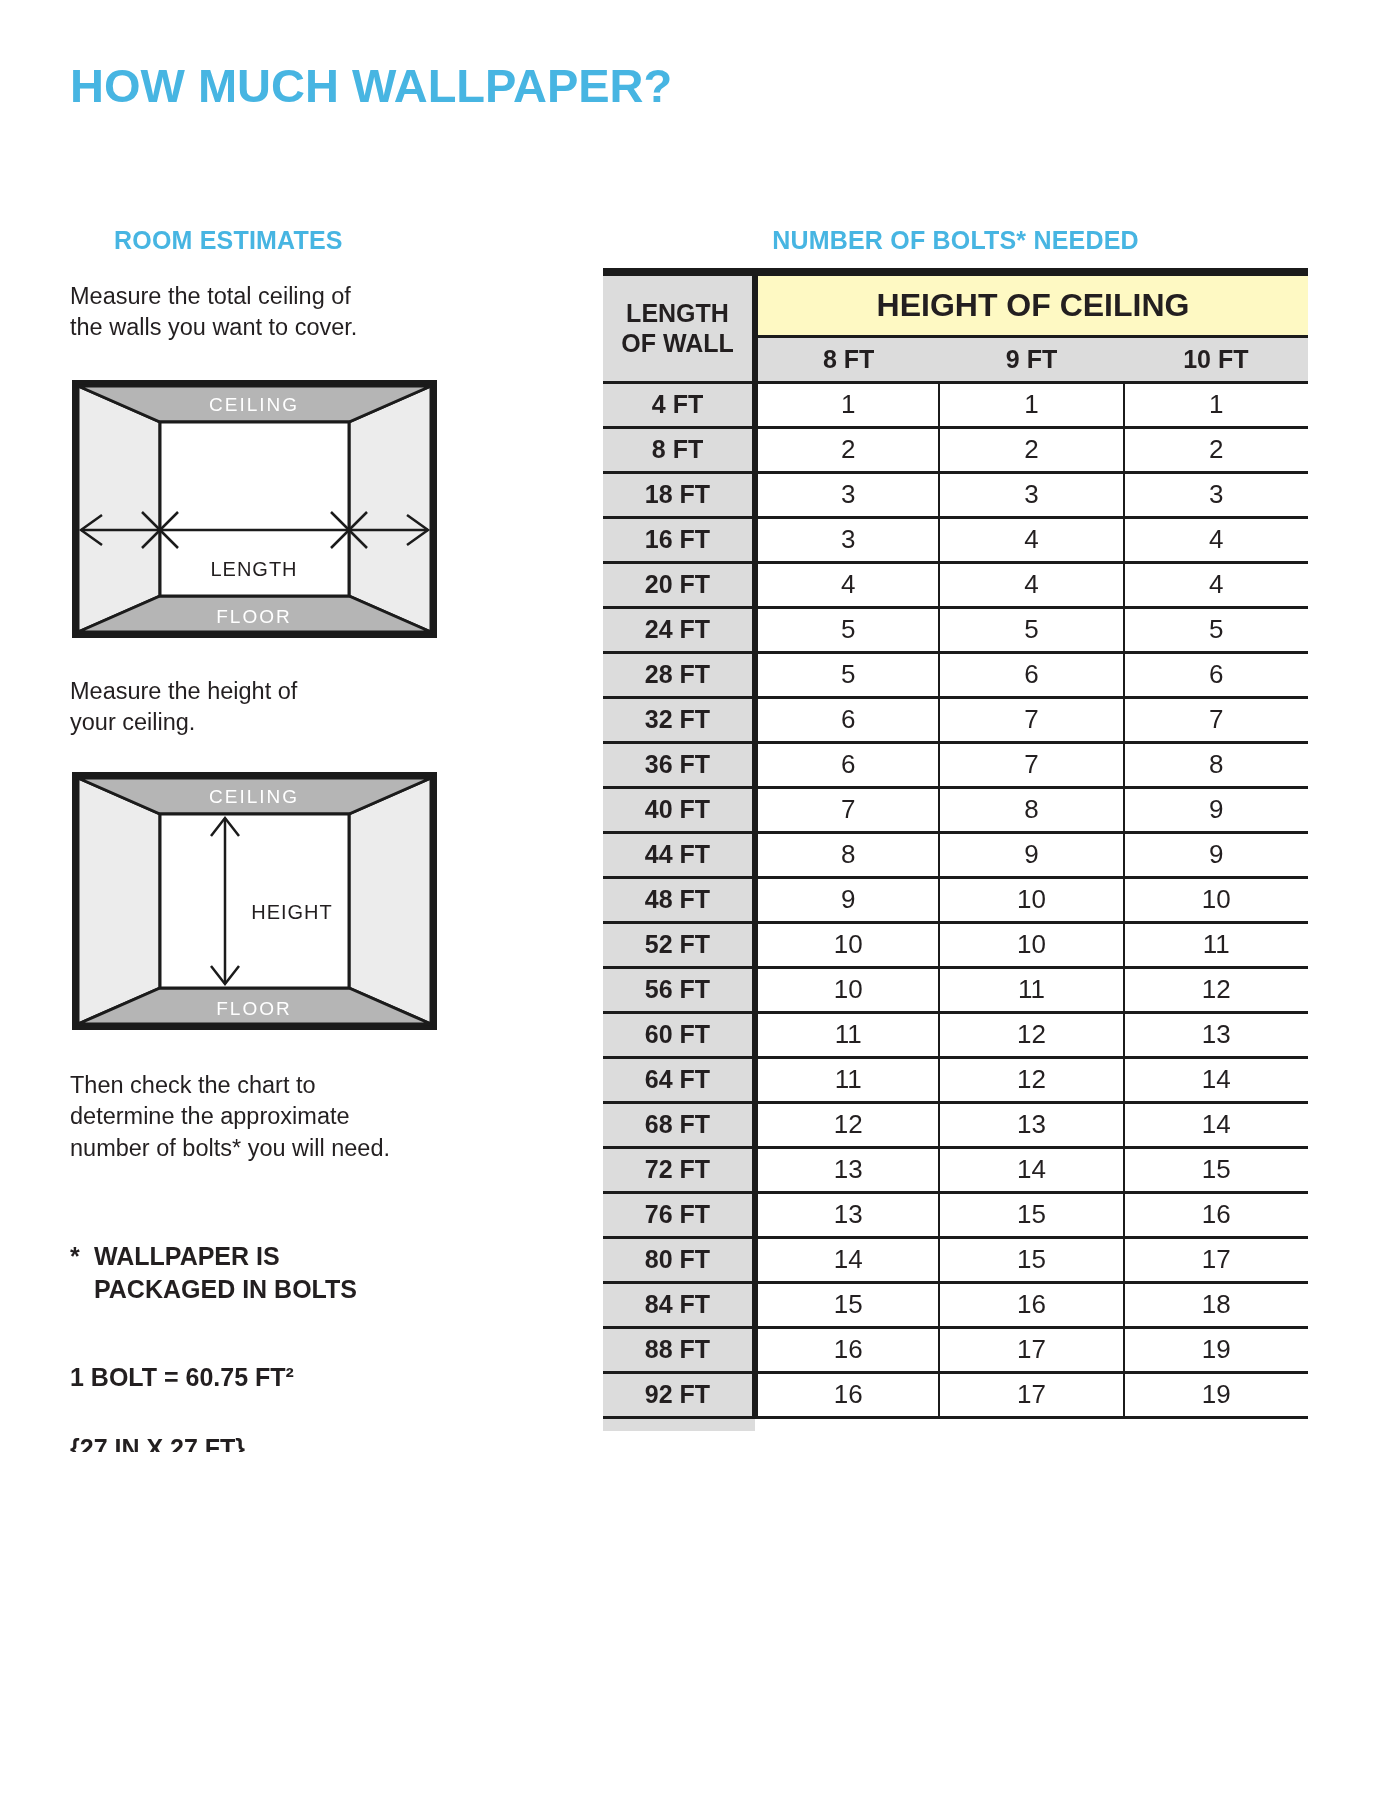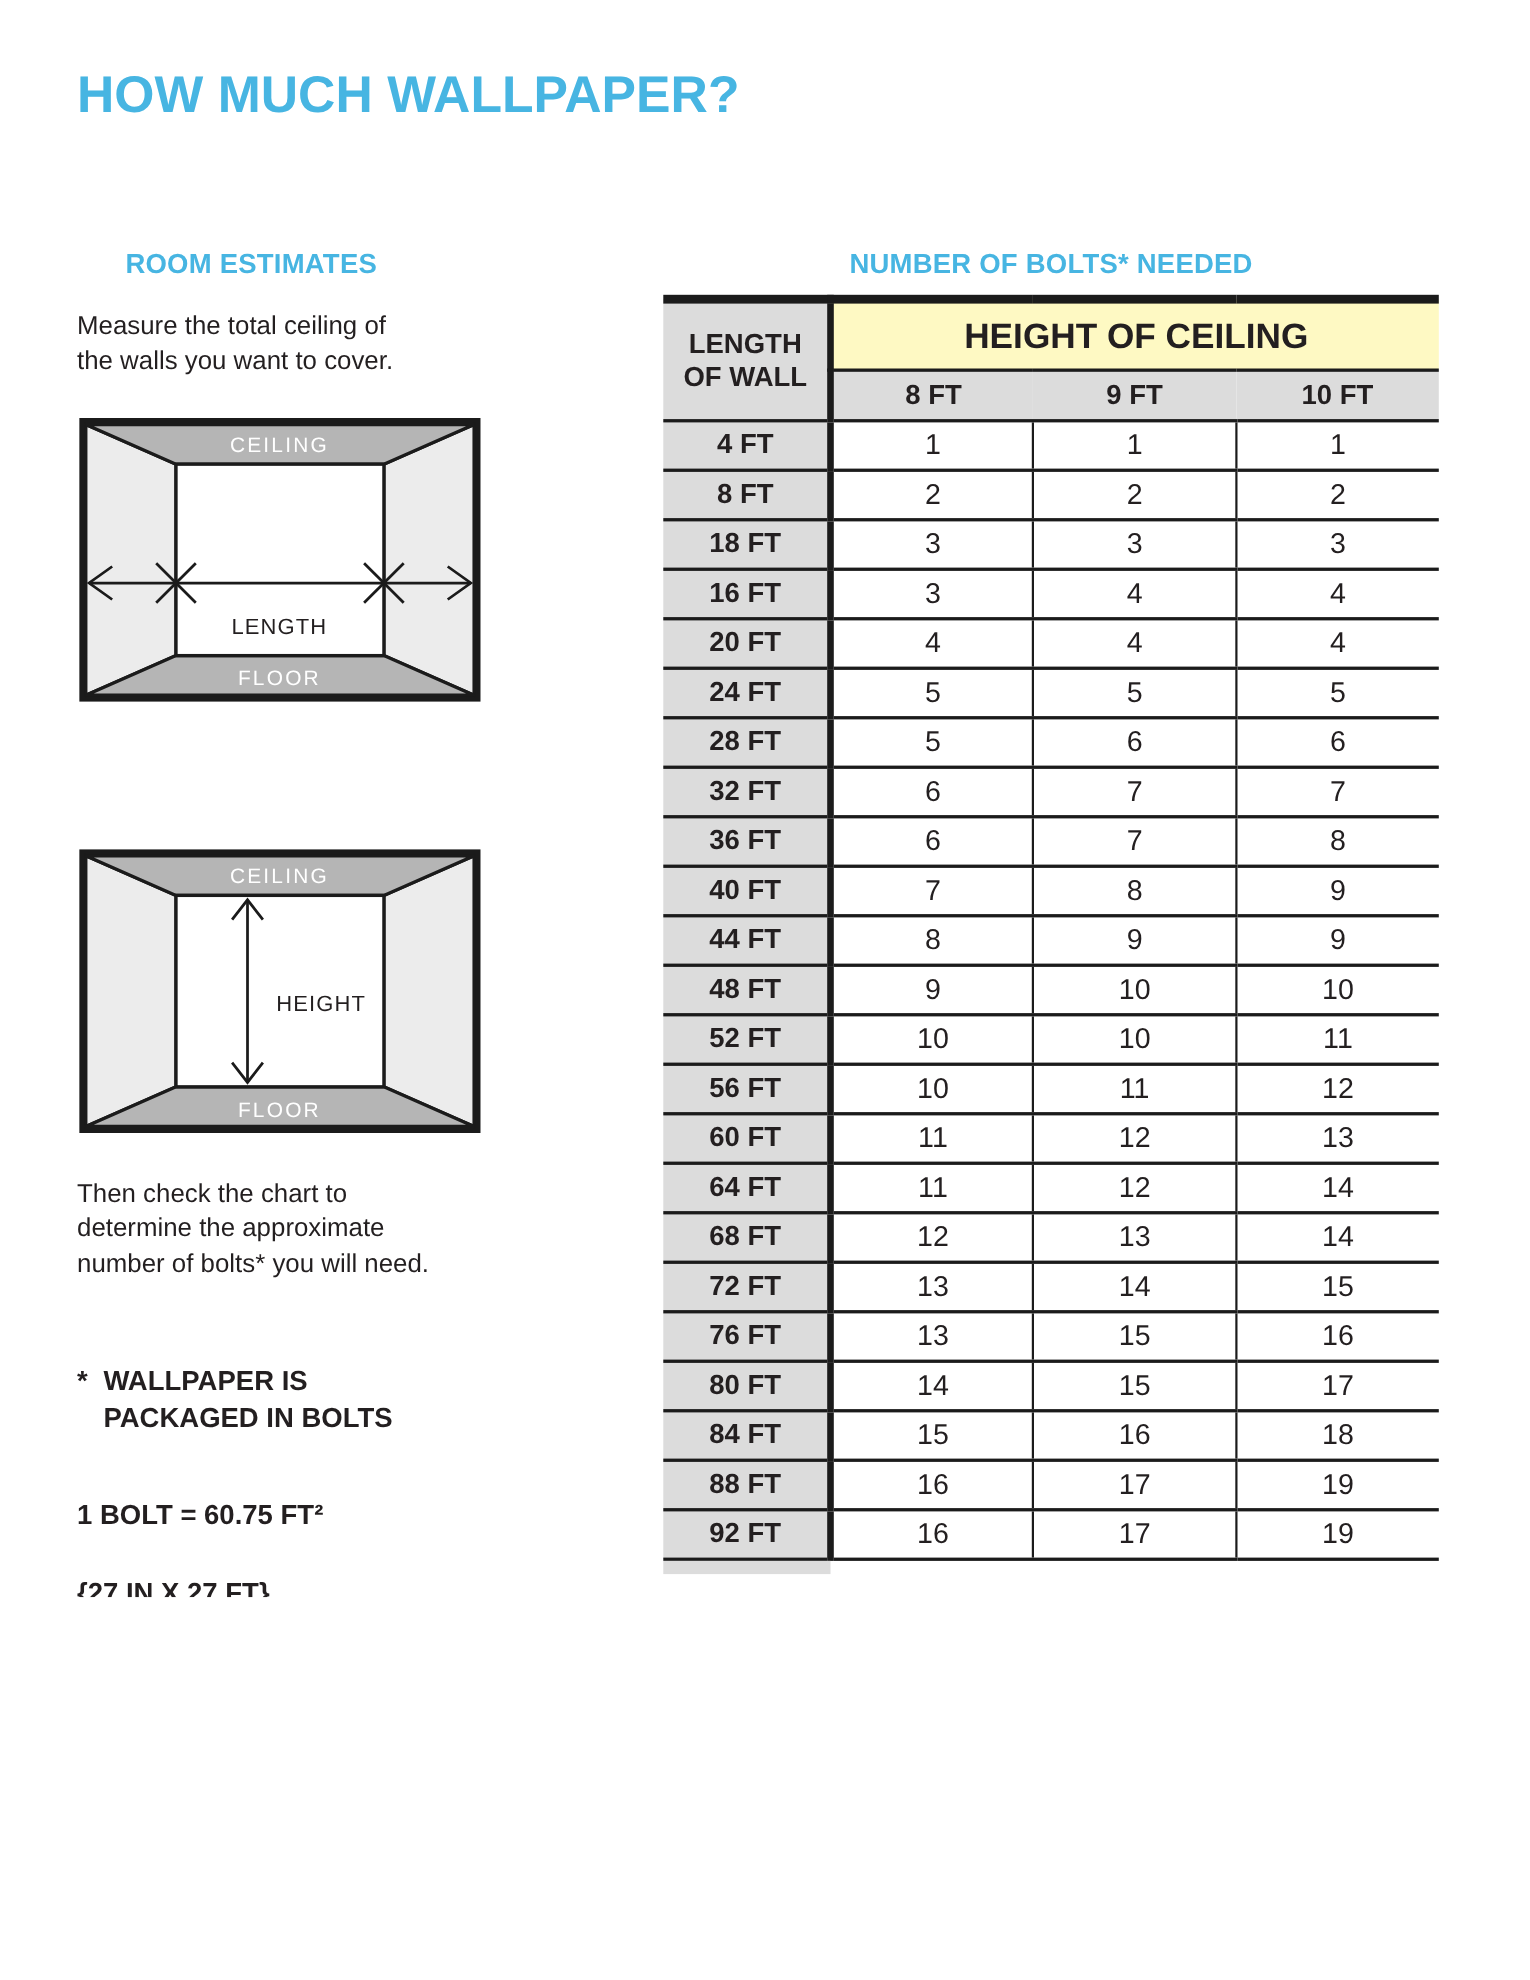--- a/index.html
+++ b/index.html
@@ -92,20 +92,22 @@
       <line x1="70" y1="132" x2="106" y2="168"></line>
       <line x1="70" y1="168" x2="106" y2="132"></line>
       <line x1="259" y1="132" x2="295" y2="168"></line>
       <line x1="259" y1="168" x2="295" y2="132"></line>
     </g>
     <text class="svg-wall-label" x="182" y="31" text-anchor="middle">CEILING</text>
     <text class="svg-wall-label" x="182" y="243" text-anchor="middle">FLOOR</text>
     <text class="svg-measure-label" x="182" y="196" text-anchor="middle">LENGTH</text>
   </svg>
 
+  <p class="body-text p2">Measure the height of
+your ceiling.</p>
 
   <svg class="diagram d2" viewBox="0 0 365 258">
     <rect x="3" y="3" width="359" height="252" fill="#ffffff" stroke="#1b1b1b" stroke-width="6"></rect>
     <polygon points="6,6 88,42 88,216 6,252" fill="#ECECEC" stroke="#1b1b1b" stroke-width="3"></polygon>
     <polygon points="359,6 277,42 277,216 359,252" fill="#ECECEC" stroke="#1b1b1b" stroke-width="3"></polygon>
     <polygon points="6,6 359,6 277,42 88,42" fill="#B5B5B5" stroke="#1b1b1b" stroke-width="3"></polygon>
     <polygon points="6,252 359,252 277,216 88,216" fill="#B5B5B5" stroke="#1b1b1b" stroke-width="3"></polygon>
     <rect x="88" y="42" width="189" height="174" fill="#ffffff" stroke="#1b1b1b" stroke-width="3"></rect>
     <g stroke="#1b1b1b" stroke-width="2.5" fill="none">
       <line x1="153" y1="46" x2="153" y2="212"></line>

